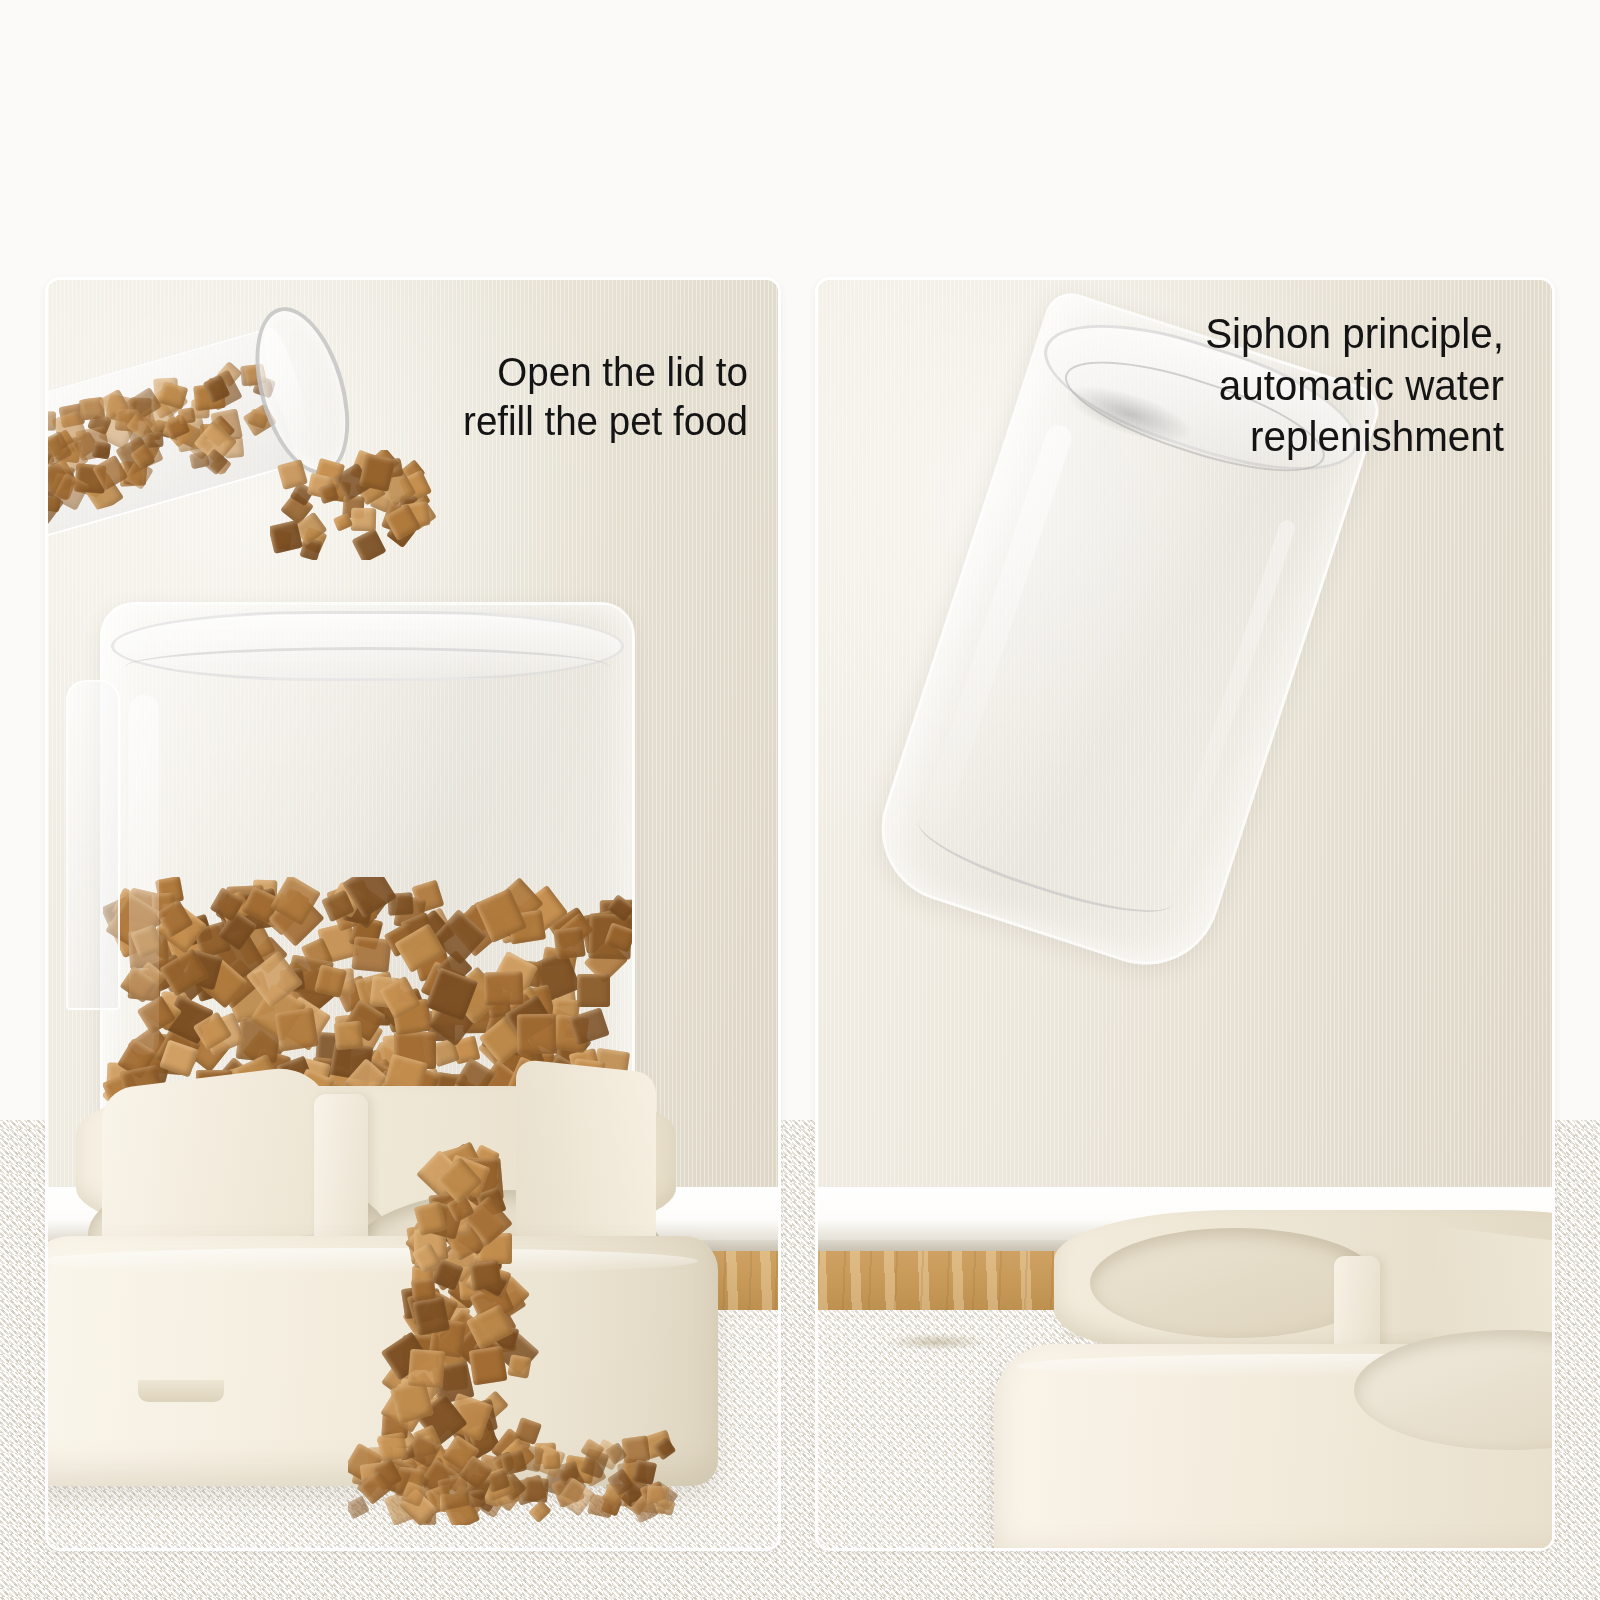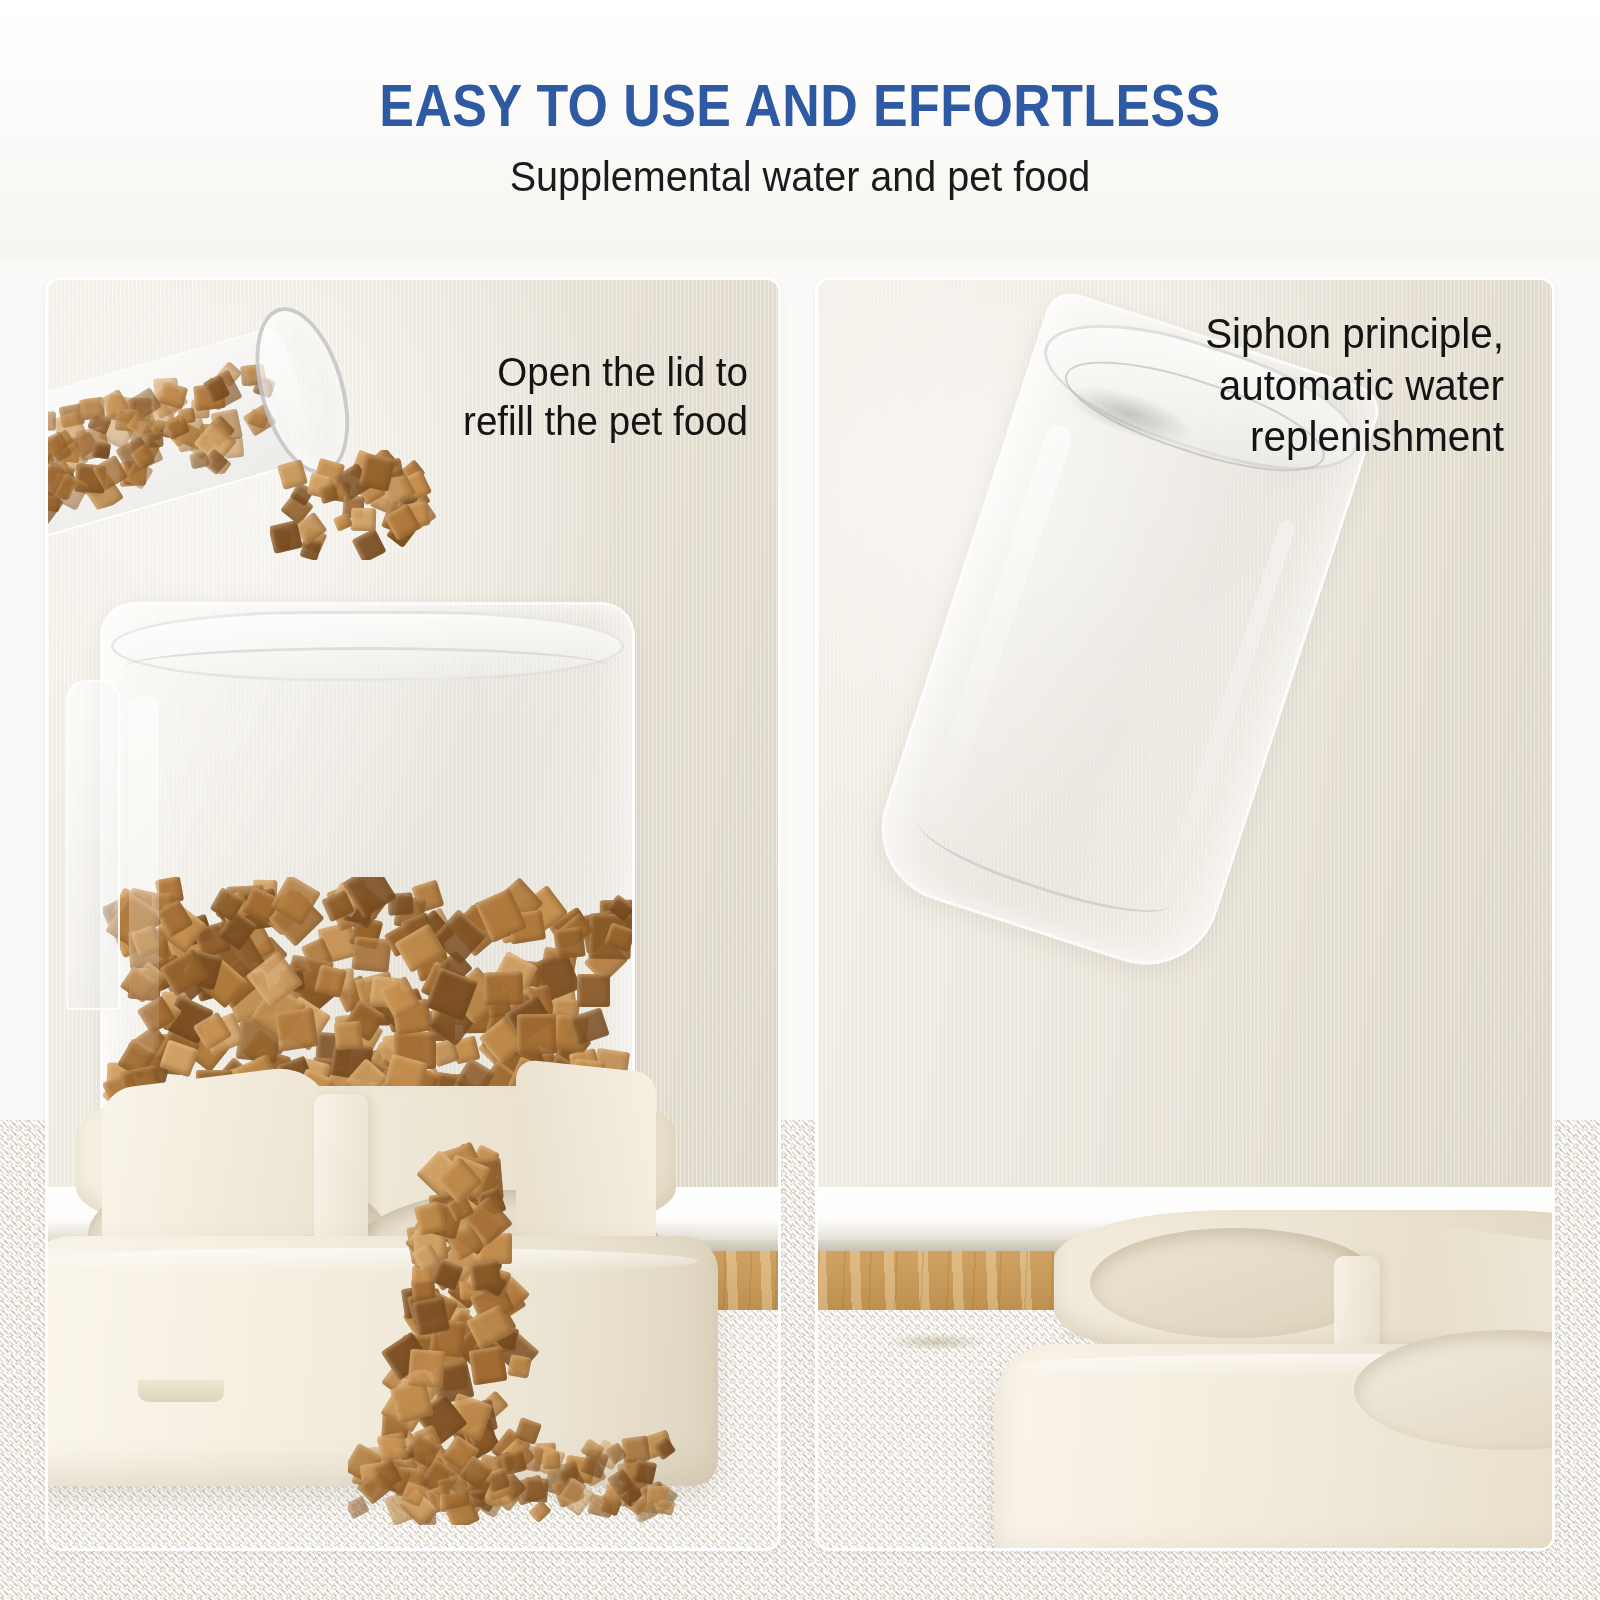--- a/index.html
+++ b/index.html
@@ -376,24 +376,20 @@
   #caption-left  { right: 30px; top: 68px;  font-size: 41px; width: 470px; }
   #caption-right { right: 48px; top: 28px;  font-size: 43px; width: 470px; }
 </style>
 </head>
 <body>
 
 <div id="page">
 
   <div class="page-carpet"></div>
 
-  <div class="header">
-    <div class="title">EASY TO USE AND EFFORTLESS</div>
-    <div class="subtitle">Supplemental water and pet food</div>
-  </div>
 
   <div class="panel" id="panel-right">
     <div class="scene">
       <div class="wall"></div>
       <div class="wall-glow"></div>
       <div class="baseboard"></div>
       <div class="floorwood"></div>
       <div class="carpet">
         <div class="carpet-stain" style="left:6%;top:8%;width:150px;height:26px;"></div>
         <div class="carpet-stain" style="left:30%;top:5%;width:120px;height:22px;"></div>

